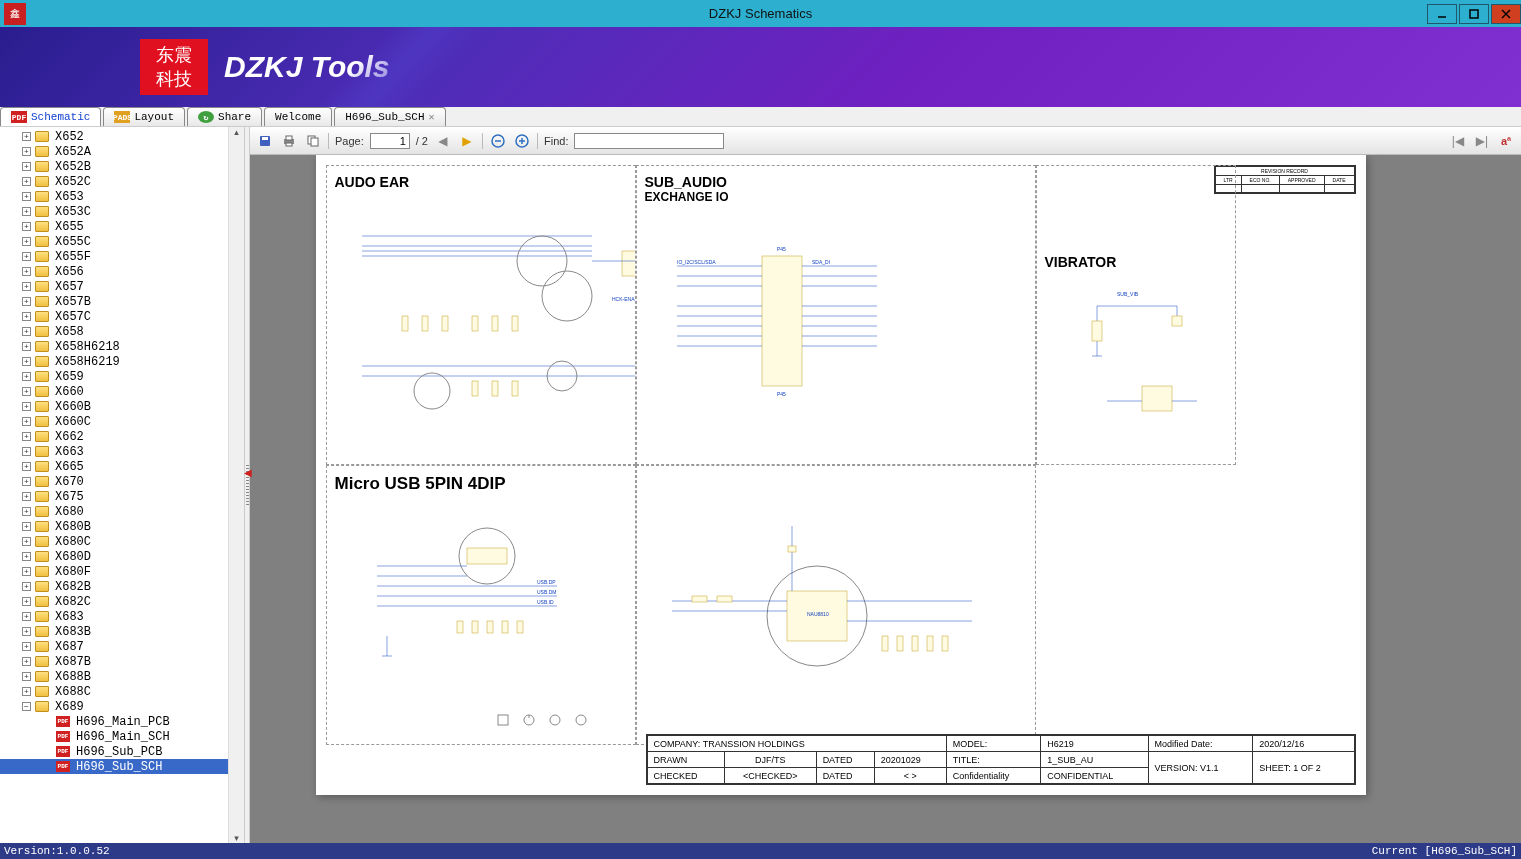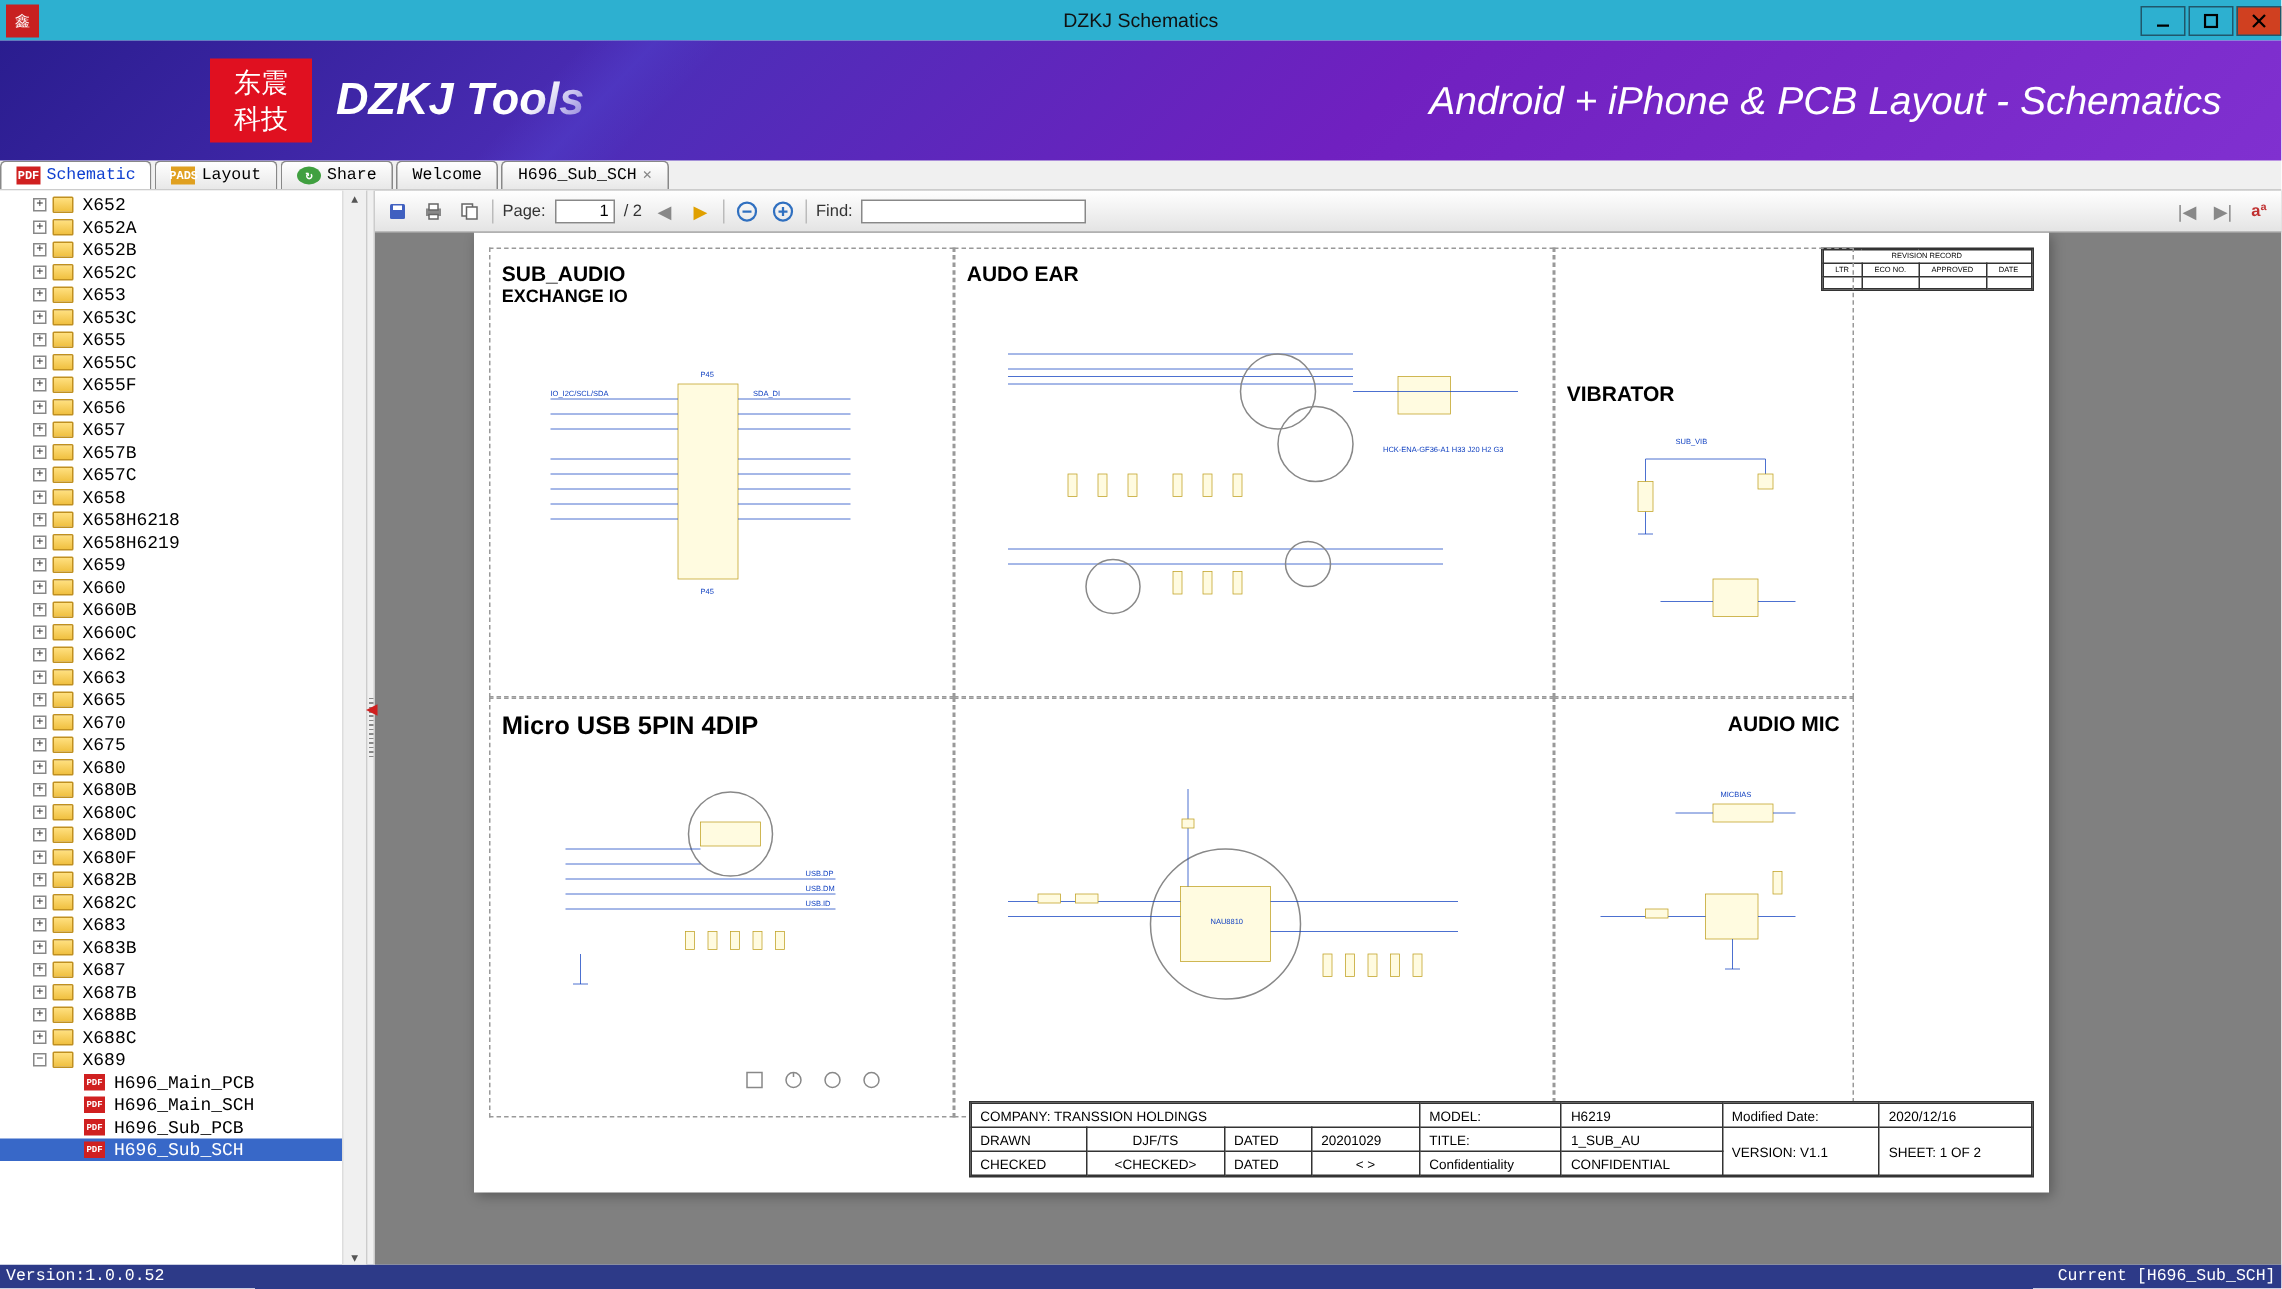--- a/index.html
+++ b/index.html
@@ -107,21 +107,20 @@
       </div>
   </div>
 </div>
 
 <div class="banner">
   <div class="logo">
     <span>东震</span>
     <span>科技</span>
   </div>
   <div class="logo-text">DZKJ Tools</div>
-  <div class="subtitle">Android + iPhone &amp; PCB Layout - Schematics</div>
 </div>
 
 <div class="tabbar">
   <div class="tab active schematic-tab">
     <span class="tab-icon pdf-icon">PDF</span>
     <span>Schematic</span>
   </div>
   <div class="tab">
     <span class="tab-icon pads-icon">PADS</span>
     <span>Layout</span>
@@ -429,20 +428,47 @@
             <tr>
                   <td></td>
                   <td></td>
                   <td></td>
                   <td></td>
                 </tr>
           </tbody>
             </table>
         </div>
         <div class="page-grid">
+          <div class="cell">
+            <div class="cell-title">AUDO EAR</div>
+            <svg class="schem-svg" width="380" height="260" style="position:absolute;top:30px;left:5px">
+              <line x1="30" y1="40" x2="260" y2="40"></line>
+                <line x1="30" y1="50" x2="260" y2="50"></line>
+                <line x1="30" y1="55" x2="260" y2="55"></line>
+                <line x1="30" y1="60" x2="260" y2="60"></line>
+              <circle cx="210" cy="65" r="25"></circle>
+                <circle cx="235" cy="100" r="25"></circle>
+              <rect x="290" y="55" width="35" height="25"></rect>
+              <line x1="260" y1="65" x2="370" y2="65"></line>
+              <rect x="70" y="120" width="6" height="15"></rect>
+                <rect x="90" y="120" width="6" height="15"></rect>
+                <rect x="110" y="120" width="6" height="15"></rect>
+              <rect x="140" y="120" width="6" height="15"></rect>
+                <rect x="160" y="120" width="6" height="15"></rect>
+                <rect x="180" y="120" width="6" height="15"></rect>
+              <line x1="30" y1="170" x2="320" y2="170"></line>
+                <line x1="30" y1="180" x2="320" y2="180"></line>
+              <circle cx="100" cy="195" r="18"></circle>
+                <circle cx="230" cy="180" r="15"></circle>
+              <rect x="140" y="185" width="6" height="15"></rect>
+                <rect x="160" y="185" width="6" height="15"></rect>
+                <rect x="180" y="185" width="6" height="15"></rect>
+              <text x="280" y="105">HCK-ENA-GF36-A1 H33 J20 H2 G3</text>
+            </svg>
+          </div>
           <div class="cell">
             <div class="cell-title">SUB_AUDIO</div>
             <div class="cell-subtitle">EXCHANGE IO</div>
             <svg class="schem-svg" width="280" height="220" style="position:absolute;top:50px;left:10px">
               <rect x="115" y="40" width="40" height="130"></rect>
               <line x1="30" y1="50" x2="115" y2="50"></line>
                 <line x1="30" y1="60" x2="115" y2="60"></line>
                 <line x1="30" y1="70" x2="115" y2="70"></line>
               <line x1="30" y1="90" x2="115" y2="90"></line>
                 <line x1="30" y1="100" x2="115" y2="100"></line>
@@ -457,47 +483,20 @@
                 <line x1="155" y1="110" x2="230" y2="110"></line>
               <line x1="155" y1="120" x2="230" y2="120"></line>
                 <line x1="155" y1="130" x2="230" y2="130"></line>
               <text x="130" y="35">P45</text>
                 <text x="130" y="180">P45</text>
               <text x="30" y="48">IO_I2C/SCL/SDA</text>
                 <text x="165" y="48">SDA_DI</text>
             </svg>
           </div>
           <div class="cell">
-            <div class="cell-title">AUDO EAR</div>
-            <svg class="schem-svg" width="380" height="260" style="position:absolute;top:30px;left:5px">
-              <line x1="30" y1="40" x2="260" y2="40"></line>
-                <line x1="30" y1="50" x2="260" y2="50"></line>
-                <line x1="30" y1="55" x2="260" y2="55"></line>
-                <line x1="30" y1="60" x2="260" y2="60"></line>
-              <circle cx="210" cy="65" r="25"></circle>
-                <circle cx="235" cy="100" r="25"></circle>
-              <rect x="290" y="55" width="35" height="25"></rect>
-              <line x1="260" y1="65" x2="370" y2="65"></line>
-              <rect x="70" y="120" width="6" height="15"></rect>
-                <rect x="90" y="120" width="6" height="15"></rect>
-                <rect x="110" y="120" width="6" height="15"></rect>
-              <rect x="140" y="120" width="6" height="15"></rect>
-                <rect x="160" y="120" width="6" height="15"></rect>
-                <rect x="180" y="120" width="6" height="15"></rect>
-              <line x1="30" y1="170" x2="320" y2="170"></line>
-                <line x1="30" y1="180" x2="320" y2="180"></line>
-              <circle cx="100" cy="195" r="18"></circle>
-                <circle cx="230" cy="180" r="15"></circle>
-              <rect x="140" y="185" width="6" height="15"></rect>
-                <rect x="160" y="185" width="6" height="15"></rect>
-                <rect x="180" y="185" width="6" height="15"></rect>
-              <text x="280" y="105">HCK-ENA-GF36-A1 H33 J20 H2 G3</text>
-            </svg>
-          </div>
-          <div class="cell">
             <div class="cell-title" style="margin-top:80px">VIBRATOR</div>
             <svg class="schem-svg" width="160" height="160" style="position:absolute;top:120px;left:20px">
               <line x1="40" y1="20" x2="120" y2="20"></line>
                 <line x1="40" y1="20" x2="40" y2="60"></line>
                 <line x1="120" y1="20" x2="120" y2="40"></line>
               <rect x="35" y="35" width="10" height="20"></rect>
                 <rect x="115" y="30" width="10" height="10"></rect>
               <line x1="40" y1="60" x2="40" y2="70"></line>
                 <line x1="35" y1="70" x2="45" y2="70"></line>
               <rect x="85" y="100" width="30" height="25"></rect>
@@ -539,36 +538,20 @@
               <rect x="50" y="100" width="15" height="6"></rect>
                 <rect x="75" y="100" width="15" height="6"></rect>
               <rect x="240" y="140" width="6" height="15"></rect>
                 <rect x="255" y="140" width="6" height="15"></rect>
                 <rect x="270" y="140" width="6" height="15"></rect>
               <rect x="285" y="140" width="6" height="15"></rect>
                 <rect x="300" y="140" width="6" height="15"></rect>
               <line x1="150" y1="30" x2="150" y2="95"></line>
                 <rect x="146" y="50" width="8" height="6"></rect>
               <text x="165" y="120">NAU8810</text>
-            </svg>
-          </div>
-          <div class="cell">
-            <div class="cell-title" style="text-align:right">AUDIO MIC</div>
-            <svg class="schem-svg" width="170" height="180" style="position:absolute;top:50px;left:10px">
-              <rect x="95" y="20" width="40" height="12"></rect>
-              <line x1="70" y1="26" x2="95" y2="26"></line>
-                <line x1="135" y1="26" x2="150" y2="26"></line>
-              <rect x="90" y="80" width="35" height="30"></rect>
-              <line x1="20" y1="95" x2="90" y2="95"></line>
-                <line x1="125" y1="95" x2="150" y2="95"></line>
-              <rect x="50" y="90" width="15" height="6"></rect>
-                <rect x="135" y="65" width="6" height="15"></rect>
-              <line x1="108" y1="110" x2="108" y2="130"></line>
-                <line x1="103" y1="130" x2="113" y2="130"></line>
-              <text x="100" y="15">MICBIAS</text>
             </svg>
           </div>
         </div>
 
         <div style="position:absolute;bottom:68px;left:180px;display:flex;gap:12px">
           <svg width="14" height="14">
               <rect x="2" y="2" width="10" height="10" fill="none" stroke="#888"></rect>
             </svg>
           <svg width="14" height="14">
               <circle cx="7" cy="7" r="5" fill="none" stroke="#888"></circle>

